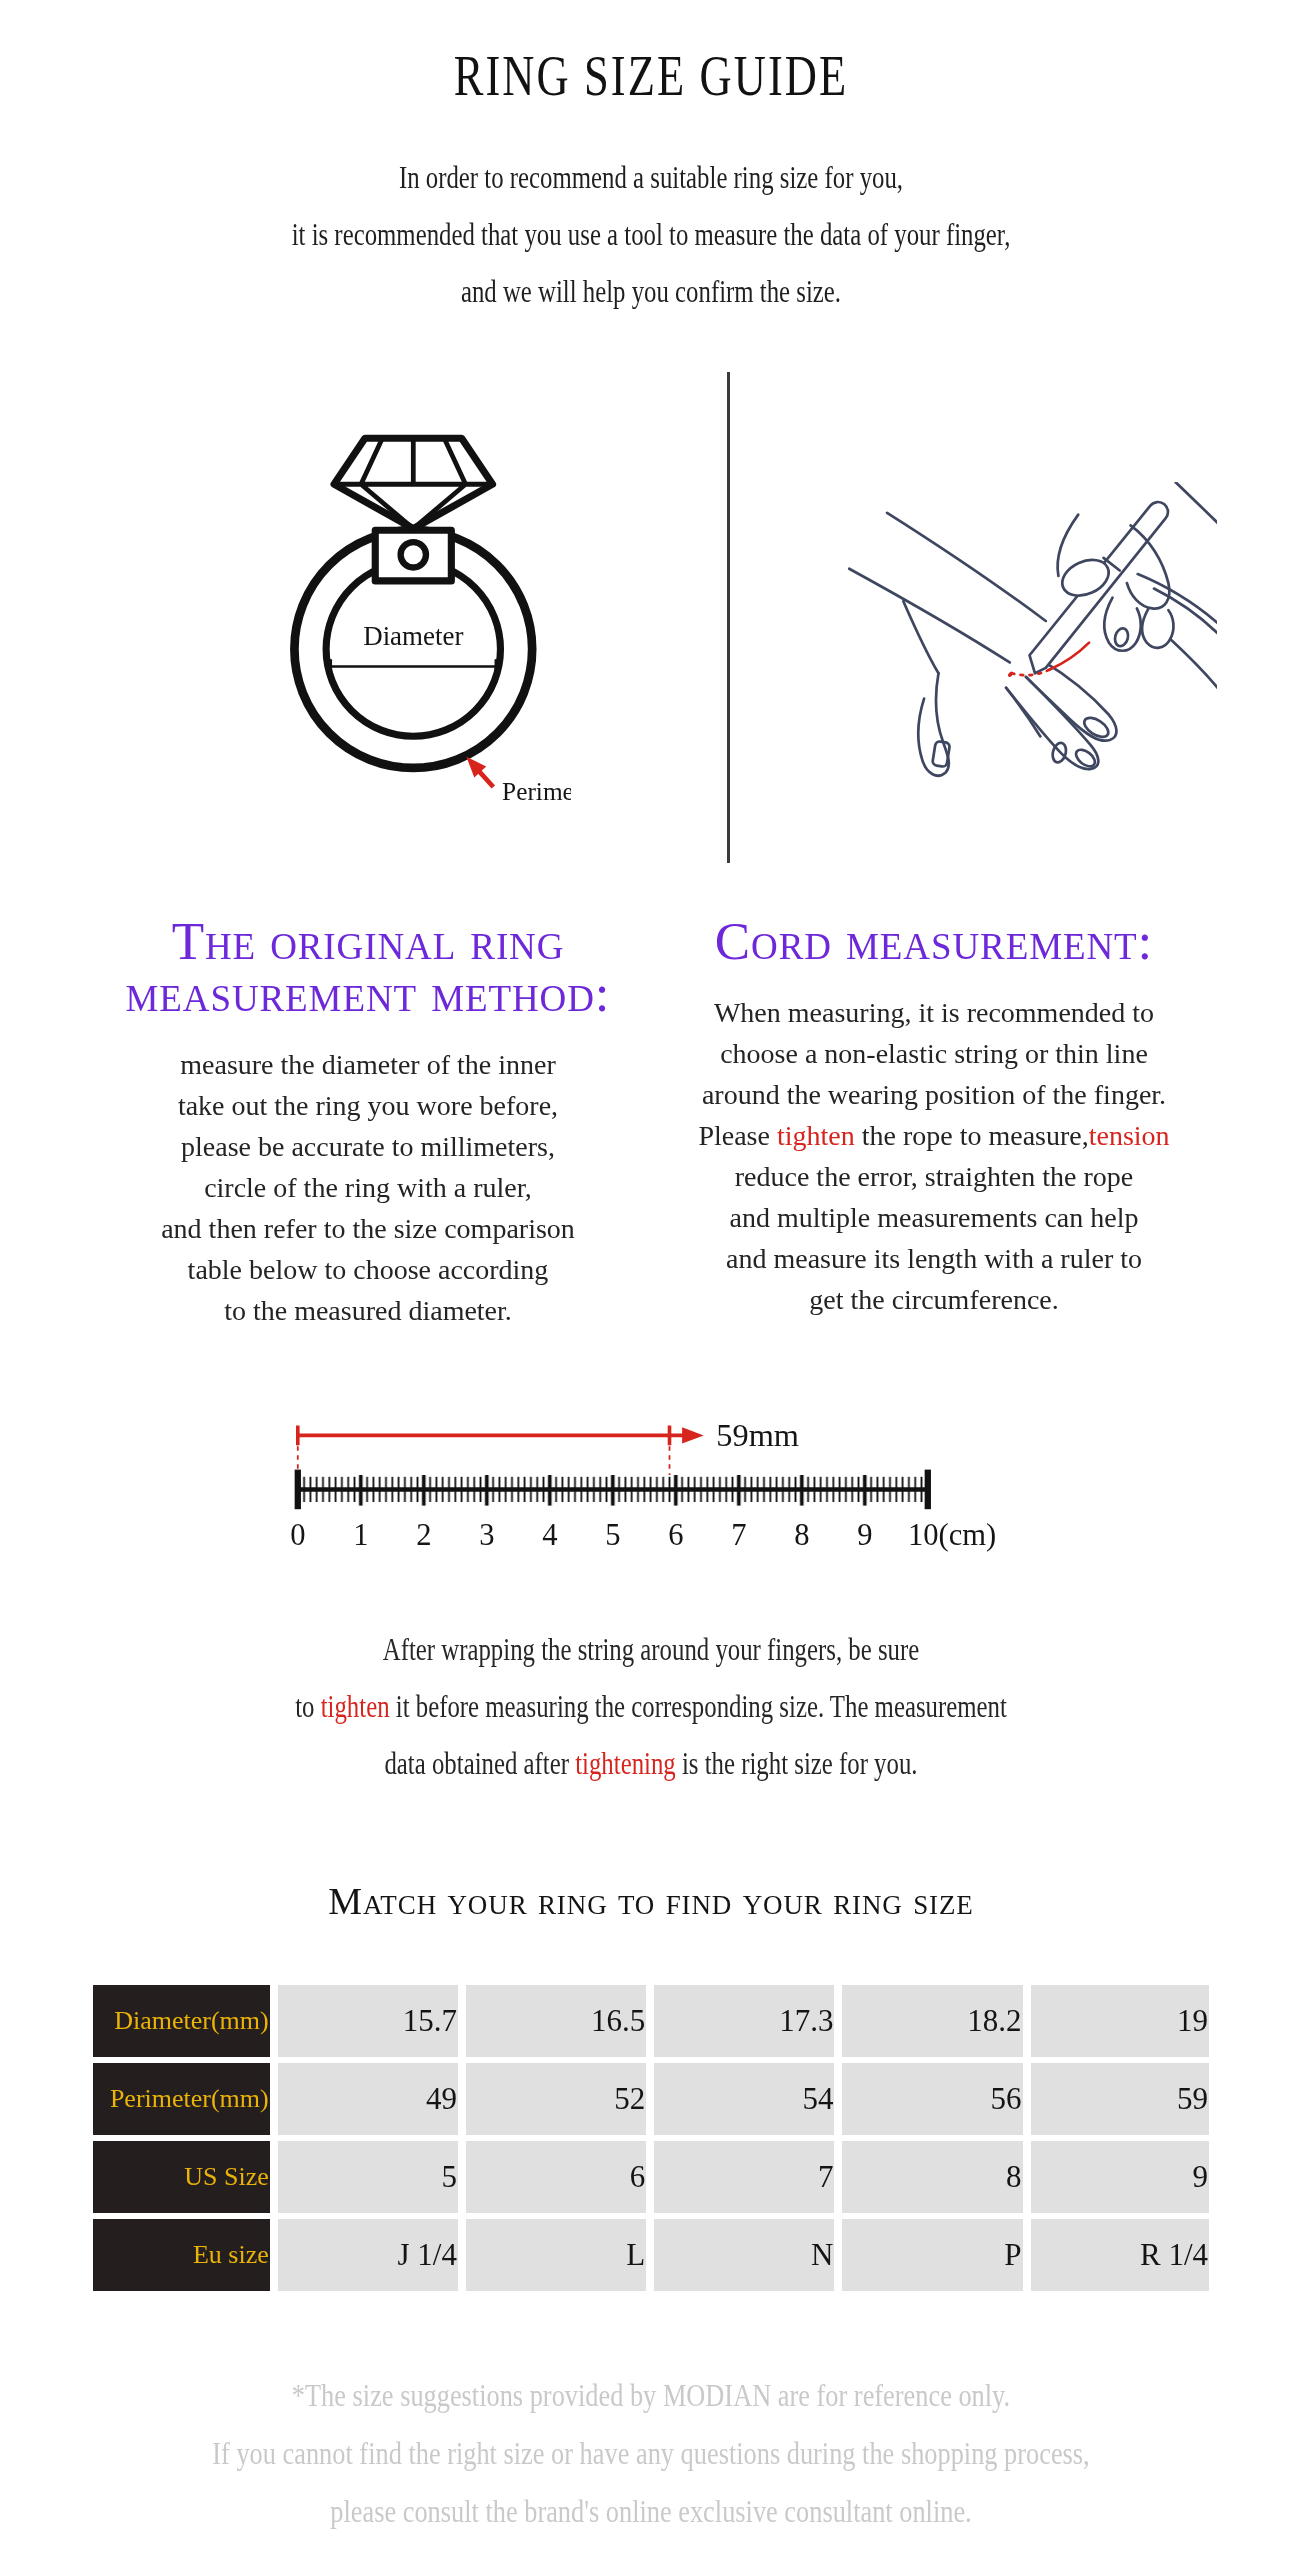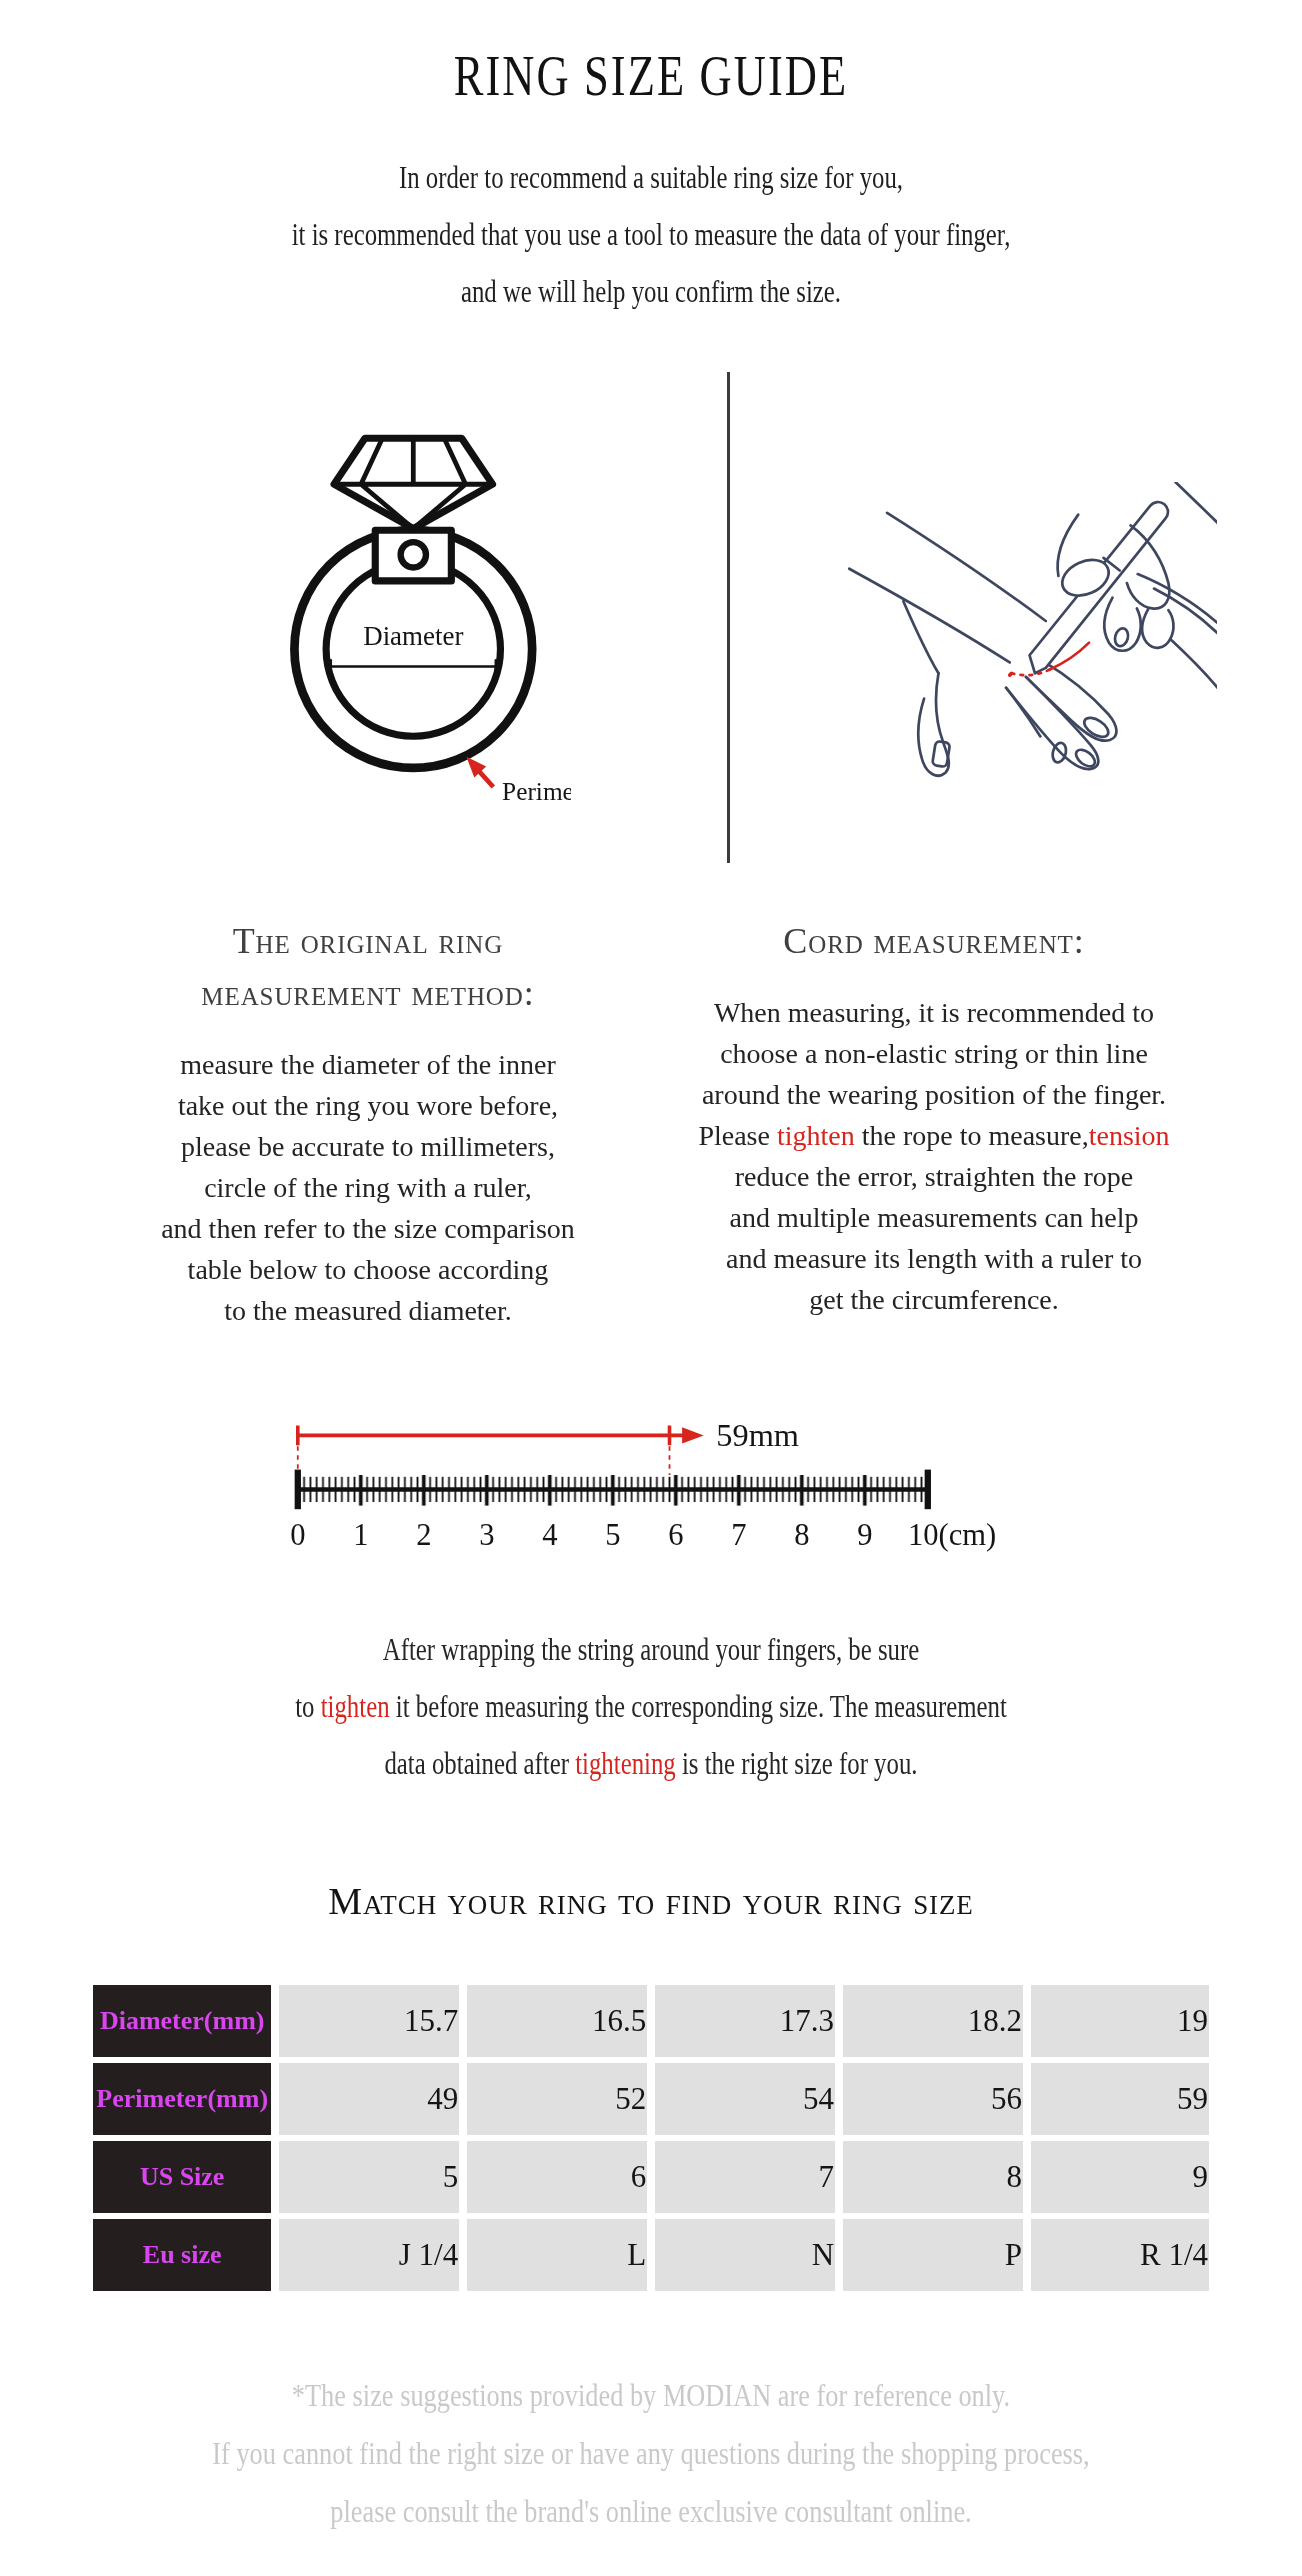--- a/index.html
+++ b/index.html
@@ -17,36 +17,36 @@
   .intro p{margin:0;}
 
   .figures{position:relative;height:512px;margin-top:27px;}
   .ring-svg{position:absolute;left:169px;top:52px;width:317px;height:413px;}
   .vdivider{position:absolute;left:642px;top:25px;width:2.7px;height:491px;background:#3b3b3b;}
   .hand-svg{position:absolute;left:748px;top:135px;width:550px;height:379px;}
 
   .columns{display:flex;margin-top:56px;}
   .col{width:50%;text-align:center;}
   .col h2{margin:0 0 25px;font-weight:normal;font-variant:small-caps;
-          font-size:36px;line-height:52px;letter-spacing:0.9px;color:#404040;}
+          font-size:53px;line-height:52px;letter-spacing:0.9px;color:#6d28d9;}
   .col p{margin:0;font-size:28px;line-height:41px;color:#242424;}
   .red{color:#d7241d;}
 
   .ruler-svg{display:block;margin:90px auto 0;width:739px;height:135px;}
   svg text{font-family:"Liberation Serif",serif;fill:#151515;}
 
   .paragraph{margin-top:65px;text-align:center;font-size:31px;line-height:57px;color:#262626;}
   .paragraph p{margin:0;}
 
   .match{margin:87px 0 0;text-align:center;font-weight:normal;font-variant:small-caps;
          font-size:38px;letter-spacing:0.9px;color:#141414;}
 
   .size-table{margin:56px auto 0;border-collapse:separate;border-spacing:8px 6.3px;}
-  .size-table th{background:#241e1f;color:#d946ef;font-weight:bold;font-size:26px;
-                 width:177px;height:70px;text-align:center;}
+  .size-table th{background:#241e1f;color:#eab308;font-weight:normal;font-size:26px;
+                 width:177px;height:70px;text-align:right;}
   .size-table td{background:#e0e0e0;color:#141414;font-size:31px;width:196px;
                  height:70px;text-align:right;}
 
   .footer{margin-top:70px;text-align:center;font-size:31px;line-height:58px;color:#c9c9c9;}
   .footer p{margin:0;}
 </style>
 </head>
 <body>
 
 <div class="page">

